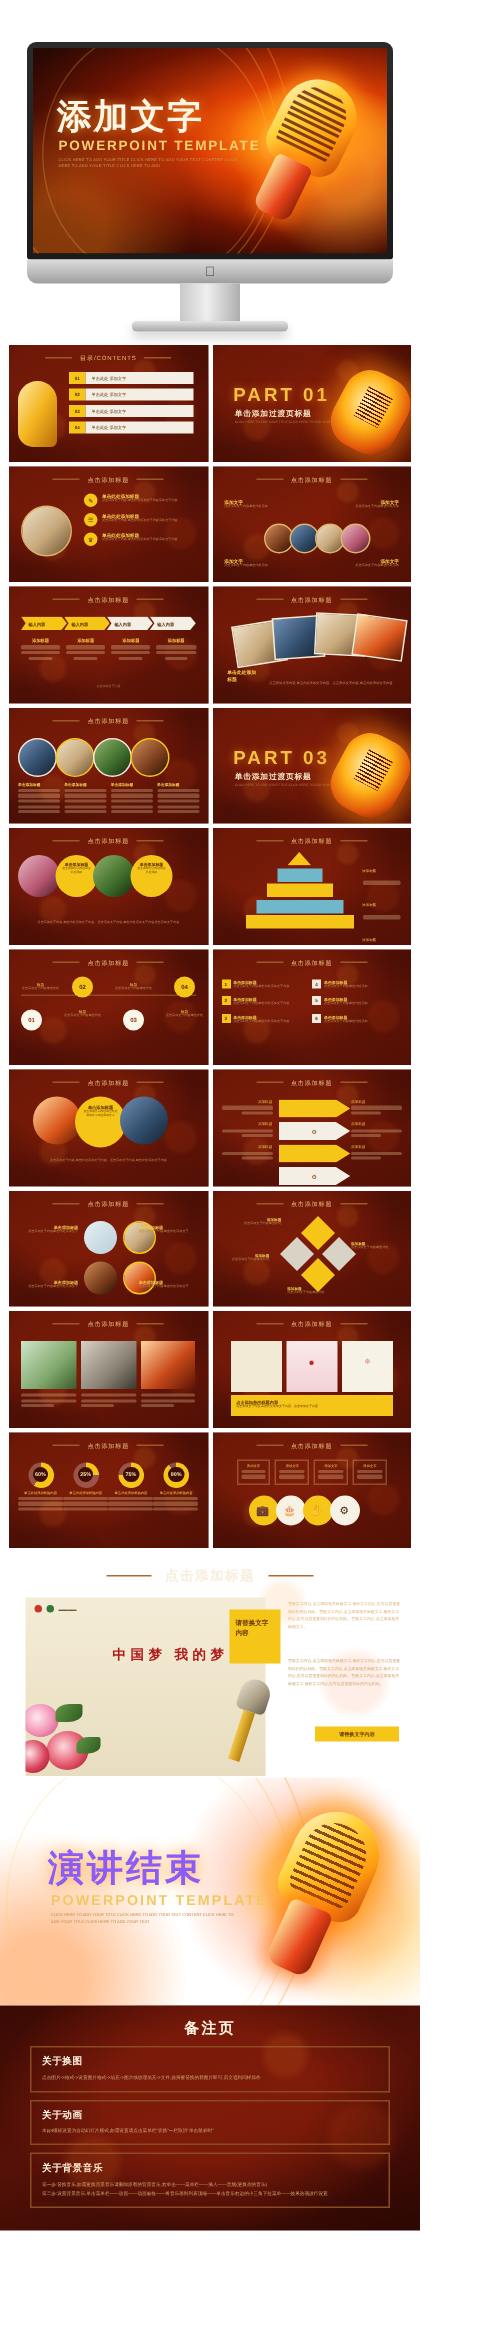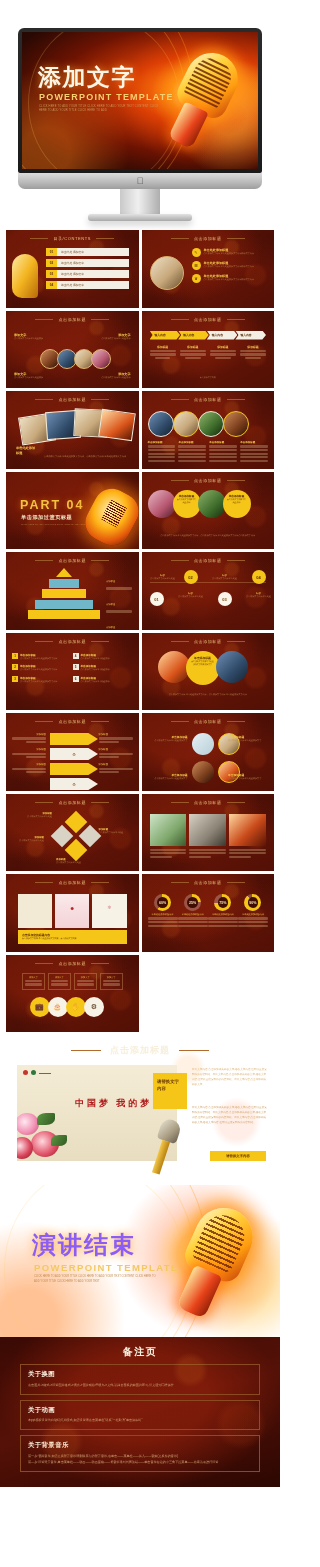--- a/index.html
+++ b/index.html
@@ -143,21 +143,21 @@
       radial-gradient(ellipse at 50% 10%, rgba(160,40,12,.5) 0 35%, transparent 70%),
       linear-gradient(160deg,#400c05,#5a1208 45%,#35
 0904 100%);
   }
   .big-head { position:absolute; left:0; right:0; top:9px; text-align:center;
     font-size:9px; font-weight:bold; color:#f7efdc; letter-spacing:1px; }
   .big-head:before, .big-head:after {
     content:""; display:inline-block; width:30px; height:1px; background:#b06a2c;
     vertical-align:middle; margin:0 9px;
   }
-  .poster { position:absolute; left:11px; top:30px; width:160px; height:96px;
+  .poster { position:absolute; left:11px; top:30px; width:160px; height:119px;
     background:linear-gradient(180deg,#f4ecd6,#e8ddc0); overflow:hidden; }
   .poster-title { position:absolute; left:58px; top:32px; font-size:9px; color:#b11b1b;
     font-weight:bold; letter-spacing:3px; font-family:"Liberation Serif",serif; }
   .peony { position:absolute; left:-6px; bottom:-8px; width:62px; height:62px; }
   .pflower { position:absolute; border-radius:50%; }
   .ytag { position:absolute; left:147px; top:38px; width:34px; height:36px;
     background:#f5c518; color:#6a3a05; font-size:4.4px; font-weight:bold;
     padding:5px 4px; line-height:1.6; }
   .rtxt { position:absolute; left:186px; top:32px; width:76px; font-size:2.6px;
     color:#d9b074; line-height:1.95; }
@@ -254,20 +254,29 @@
             <div style="width:11px;height:8px;background:#f5c518;color:#5a2a05;font-size:3px;font-weight:bold;display:flex;align-items:center;justify-content:center;">03</div>
             <div style="flex:1;height:8px;background:#f4efe4;color:#6b3a10;font-size:2.8px;display:flex;align-items:center;padding-left:4px;">单击此处 添加文字</div>
           </div>
           <div style="display:flex;align-items:center;">
             <div style="width:11px;height:8px;background:#f5c518;color:#5a2a05;font-size:3px;font-weight:bold;display:flex;align-items:center;justify-content:center;">04</div>
             <div style="flex:1;height:8px;background:#f4efe4;color:#6b3a10;font-size:2.8px;display:flex;align-items:center;padding-left:4px;">单击此处 添加文字</div>
           </div>
         </div>
       </div>
 
+      <div class="sl">
+        <div class="bokeh"></div>
+        <div class="part-t">PART  01</div>
+        <div class="part-s">单击添加过渡页标题</div>
+        <div class="part-d">CLICK HERE TO ADD YOUR TITLE CLICK HERE TO ADD YOUR TEXT CONTENT</div>
+        <div style="position:absolute;right:4px;top:18px;width:46px;height:54px;border-radius:18px;transform:rotate(28deg);background:radial-gradient(ellipse at 40% 40%,#fff2bf,#ffb417 40%,#e2560a 70%,rgba(120,25,4,0));box-shadow:0 0 14px 6px rgba(255,130,15,.55);">
+          <div style="position:absolute;left:14px;top:12px;width:18px;height:22px;background:repeating-linear-gradient(180deg,#6b1a02 0 1px,transparent 1px 2.4px);"></div>
+        </div>
+      </div>
 
       <div class="sl">
         <div class="bokeh"></div>
         <div class="shead">点击添加标题</div>
         <div class="circ ph7" style="position:absolute;left:8px;top:26px;width:34px;height:34px;border:1px solid #d9b06a;"></div>
         <div style="position:absolute;left:50px;top:18px;right:6px;">
           <div style="display:flex;gap:3px;margin-bottom:4px;">
             <div style="width:9px;height:9px;border-radius:50%;background:#f5c518;color:#5a2a05;font-size:4px;display:flex;align-items:center;justify-content:center;flex:none;">✎</div>
             <div style="flex:1;">
               <div class="lbl-t">单击此处添加标题</div>
@@ -409,21 +418,21 @@
               <div class="minirow"></div>
               <div class="minirow"></div>
               <div class="minirow"></div>
               <div class="minirow"></div>
           </div>
         </div>
       </div>
 
       <div class="sl">
         <div class="bokeh"></div>
-        <div class="part-t">PART  04</div>
+        <div class="part-t">PART  03</div>
         <div class="part-s">单击添加过渡页标题</div>
         <div class="part-d">CLICK HERE TO ADD YOUR TITLE CLICK HERE TO ADD YOUR TEXT CONTENT</div>
         <div style="position:absolute;right:4px;top:18px;width:46px;height:54px;border-radius:18px;transform:rotate(28deg);background:radial-gradient(ellipse at 40% 40%,#fff2bf,#ffb417 40%,#e2560a 70%,rgba(120,25,4,0));box-shadow:0 0 14px 6px rgba(255,130,15,.55);">
           <div style="position:absolute;left:14px;top:12px;width:18px;height:22px;background:repeating-linear-gradient(180deg,#6b1a02 0 1px,transparent 1px 2.4px);"></div>
         </div>
       </div>
 
       <div class="sl">
         <div class="bokeh"></div>
         <div class="shead">点击添加标题</div>

